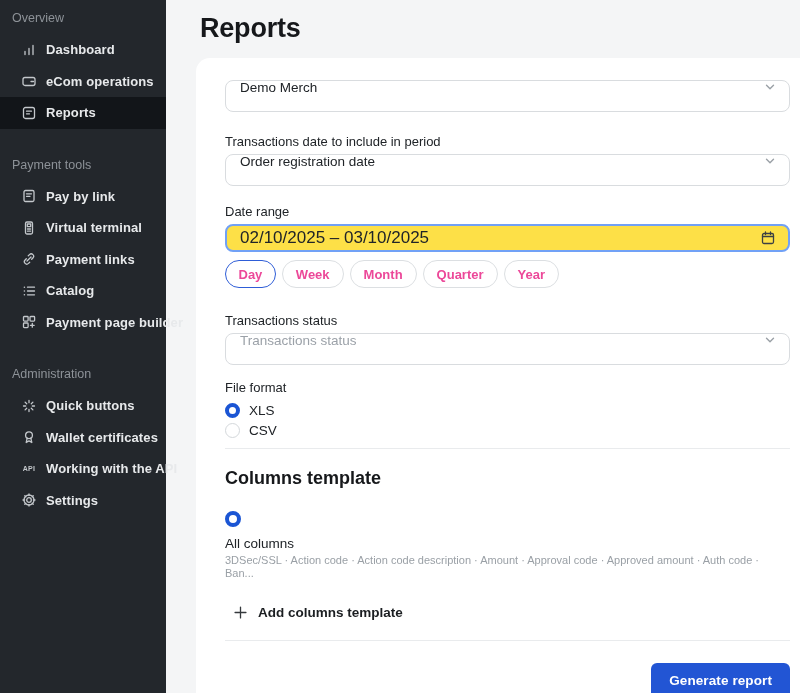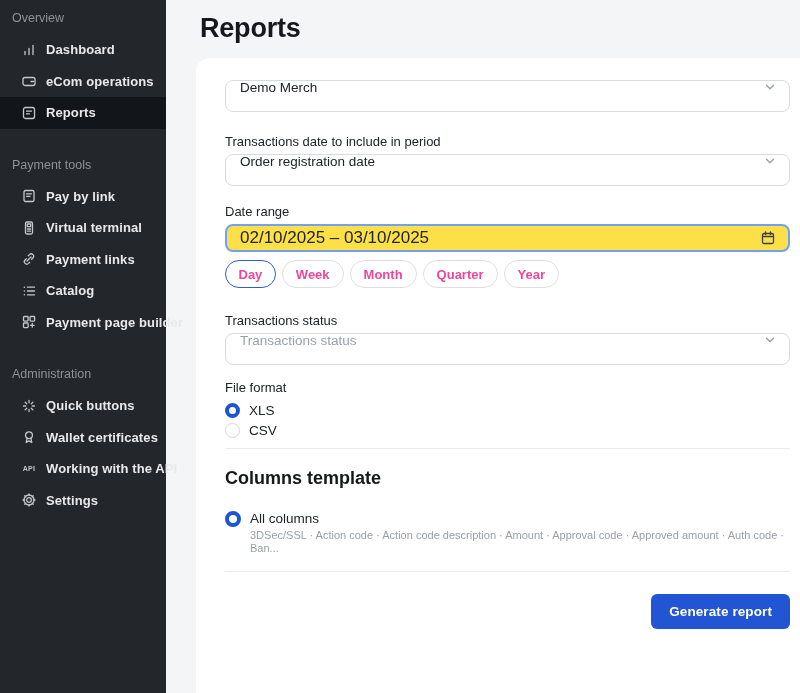--- a/index.html
+++ b/index.html
@@ -70,21 +70,21 @@
   .radio-row { height: 20px; display: flex; align-items: center; gap: 9px; cursor: pointer; }
   .radio-row:first-of-type { margin-top: 4px; }
   .radio {
     width: 15px; height: 15px; border-radius: 50%; flex: none; background: #fff;
     border: 1.5px solid #d4d8db;
   }
   .radio.checked { border: 4.5px solid #1b55d4; }
   .radio-label { font-size: 13.5px; color: #202428; }
   .divider { border: none; border-top: 1px solid #e9ebed; margin-top: 8px; margin-right: 0; }
   .columns-heading { font-size: 18px; line-height: 22px; font-weight: bold; color: #16181b; margin-top: 18px; }
-  .all-columns-row { margin-top: 22px; display: flex; gap: 9px; cursor: pointer; }
+  .all-columns-row { margin-top: 22px; display: flex; gap: 9px; cursor: pointer; flex-direction: column; }
   .all-columns-row .radio { width: 16px; height: 16px; margin-top: 0; }
   .all-columns-texts { display: flex; flex-direction: column; gap: 3px; }
   .all-columns-label { font-size: 13.5px; color: #202428; line-height: 15px; }
   .all-columns-desc { font-size: 11px; color: #9aa0a6; line-height: 13px; }
   .add-template {
     margin-top: 22px; margin-left: 8px; height: 20px; display: inline-flex;
     align-items: center; gap: 10px; cursor: pointer; background: none; border: none;
     font-family: inherit; font-size: 13.5px; font-weight: bold; color: #1b1e21;
   }
   .add-template svg { stroke: #35393d; stroke-width: 1.4; stroke-linecap: round; display: block; }
@@ -309,20 +309,26 @@
     <h2 class="columns-heading">Columns template</h2>
 
     <div class="all-columns-row">
       <span class="radio checked"></span>
       <span class="all-columns-texts">
         <span class="all-columns-label">All columns</span>
         <span class="all-columns-desc">3DSec/SSL · Action code · Action code description · Amount · Approval code · Approved amount · Auth code · Ban...</span>
       </span>
     </div>
 
+    <button class="add-template">
+      <svg width="15" height="15" viewBox="0 0 16 16">
+          <path d="M8 2.2v11.6 M2.2 8h11.6"></path>
+        </svg>
+      <span>Add columns template</span>
+    </button>
 
     <hr class="divider divider2">
 
     <div class="footer-row">
       <button class="generate-btn">Generate report</button>
     </div>
 
   </section>
 </main>
 

